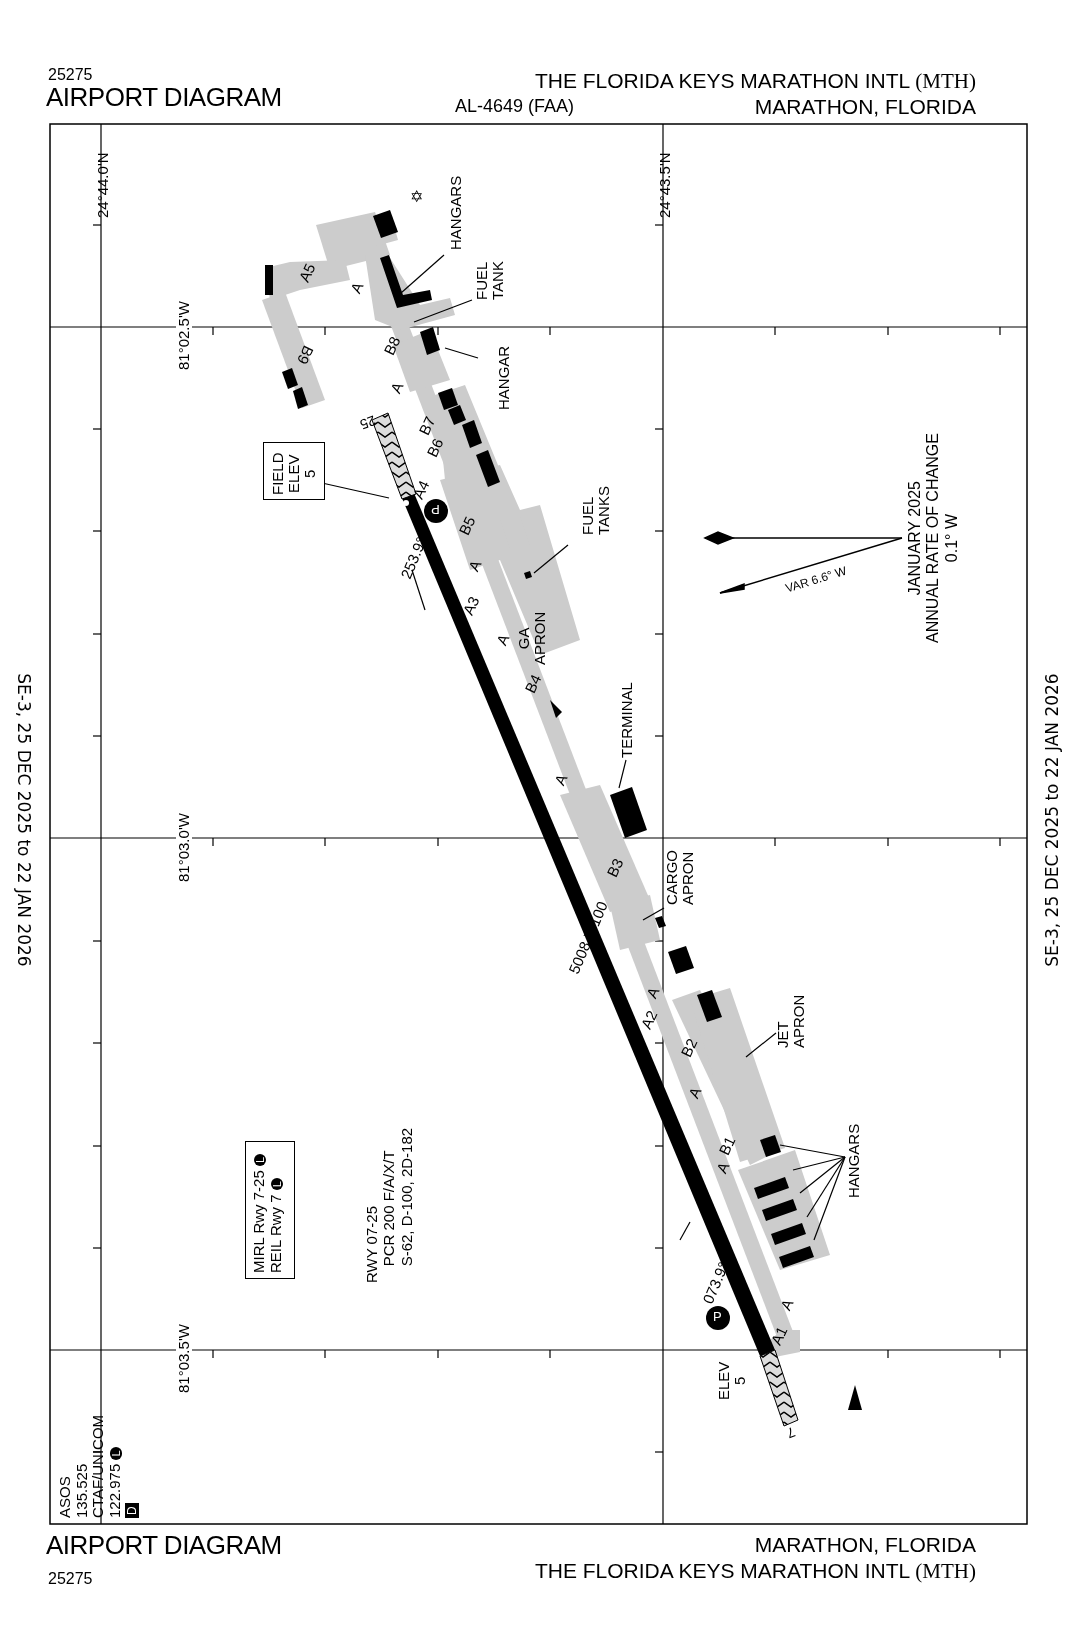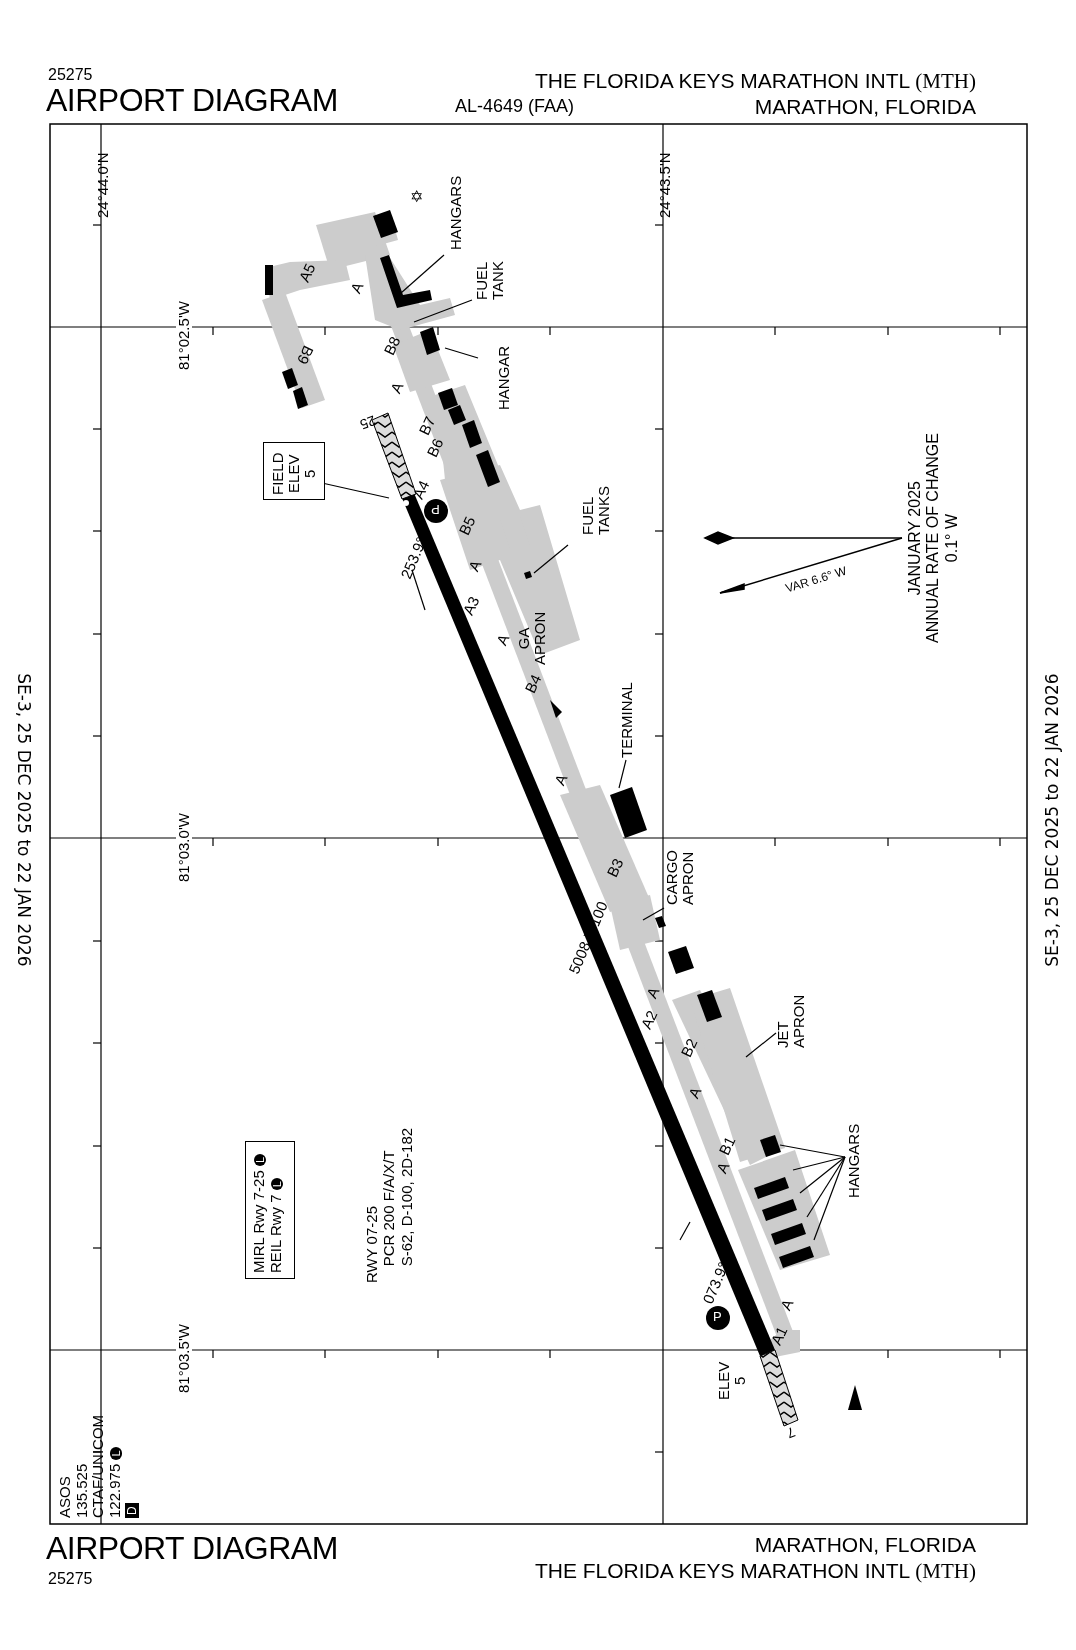--- a/index.html
+++ b/index.html
@@ -1,19 +1,19 @@
 <!DOCTYPE html>
 <html><head>
 <meta charset="utf-8">
 <style>
   html, body { margin:0; padding:0; background:#ffffff; }
   body { width:1076px; height:1650px; position:relative; overflow:hidden; font-family:"Liberation Sans", sans-serif; color:#000; }
   .abs { position:absolute; }
   .hdr-num { font-size:16px; }
-  .hdr-title { font-size:32px; letter-spacing:-0.5px; line-height:1; }
+  .hdr-title { font-size:26px; letter-spacing:-0.5px; line-height:1; }
   .hdr-right { font-size:21px; line-height:1; text-align:right; }
   .hdr-mid { font-size:18px; }
   .side-text { font-family:"DejaVu Sans", sans-serif; font-size:17px; white-space:nowrap; }
   svg text { font-family:"Liberation Sans", sans-serif; }
   .serif { font-family:Liberation Serif, serif; }
 </style>
 </head>
 <body>
 
 <div class="abs hdr-num" style="left:48px;top:66px;">25275</div>

